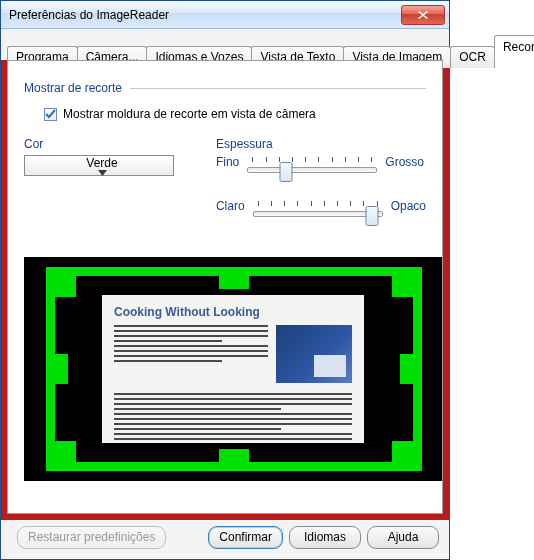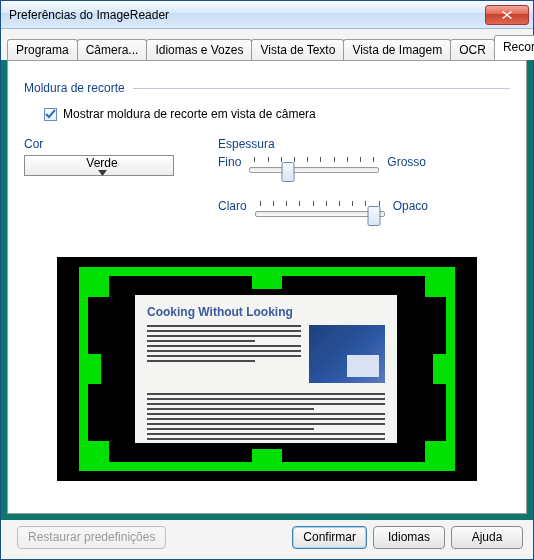--- a/index.html
+++ b/index.html
@@ -4,27 +4,27 @@
 <style>
   html, body {
     margin: 0;
     padding: 0;
     font-family: "Segoe UI", Tahoma, sans-serif;
     font-size: 12px;
     background: #fff;
     color: #000;
   }
   .window {
-    width: 534px;
+    width: 450px;
     height: 560px;
     border: 1px solid #1b4f8a;
     box-sizing: border-box;
     display: flex;
     flex-direction: column;
-    background: #0f766e;
+    background: #b91c1c;
   }
   
   .titlebar {
     height: 28px;
     background: linear-gradient(to bottom, #f7fbff 0%, #dbe9fb 45%, #c9def6 46%, #dbeafc 100%);
     border-bottom: 1px solid #9fb9d8;
     display: flex;
     align-items: center;
     padding: 0 2px 0 8px;
     box-sizing: border-box;
@@ -56,21 +56,21 @@
   .tab {
     border: 1px solid #9c9c9c;
     border-bottom: none;
     border-top-left-radius: 3px;
     border-top-right-radius: 3px;
     background: linear-gradient(to bottom, #fcfcfc, #ececec);
     padding: 3px 8px 4px 8px;
     margin-right: -1px;
     font-size: 12px;
     position: relative;
-    top: 1px;
+    top: 8px;
     color: #000;
     white-space: nowrap;
   }
   .tab.active {
     background: #ffffff;
     border-bottom: 1px solid #fff;
     top: 0;
     z-index: 2;
     padding-top: 4px;
     padding-bottom: 5px;
@@ -287,21 +287,21 @@
     display:flex;
     align-items:center;
     padding: 6px 10px 10px 10px;
     background:#f4f4f4;
   }
   .btn {
     min-width: 72px;
     height: 23px;
     border: 1px solid #8a8a8a;
     background: linear-gradient(to bottom,#fbfbfb,#e4e4e4);
-    border-radius: 4px;
+    border-radius: 9px;
     text-align:center;
     line-height: 21px;
     font-size:12px;
     margin-left: 6px;
     padding: 0 10px;
     box-sizing: border-box;
   }
   .btn.disabled {
     color:#9a9a9a;
     border-color:#bdbdbd;
@@ -333,21 +333,21 @@
     <div class="tab">Idiomas e Vozes</div>
     <div class="tab">Vista de Texto</div>
     <div class="tab">Vista de Imagem</div>
     <div class="tab">OCR</div>
     <div class="tab active">Recortar imagem</div>
   </div>
 
   <div class="tabpanel">
 
     <div class="group-title-row">
-      <span class="group-title">Moldura de recorte</span>
+      <span class="group-title">Mostrar de recorte</span>
       <div class="group-line"></div>
     </div>
 
     <div class="checkbox-row">
       <span class="checkbox">
         <svg width="11" height="11" viewBox="0 0 11 11">
             <path d="M1 5 L4 8 L10 1" stroke="#2b6fb6" stroke-width="2" fill="none"></path>
           </svg>
       </span>
       <span>Mostrar moldura de recorte em vista de câmera</span>

